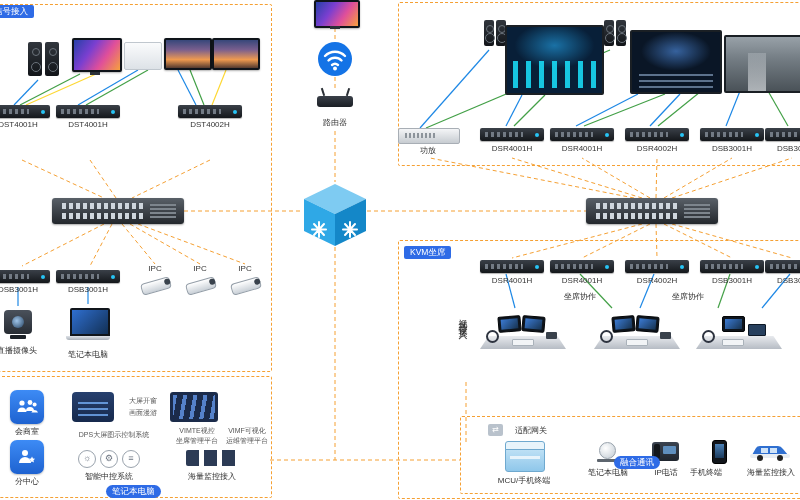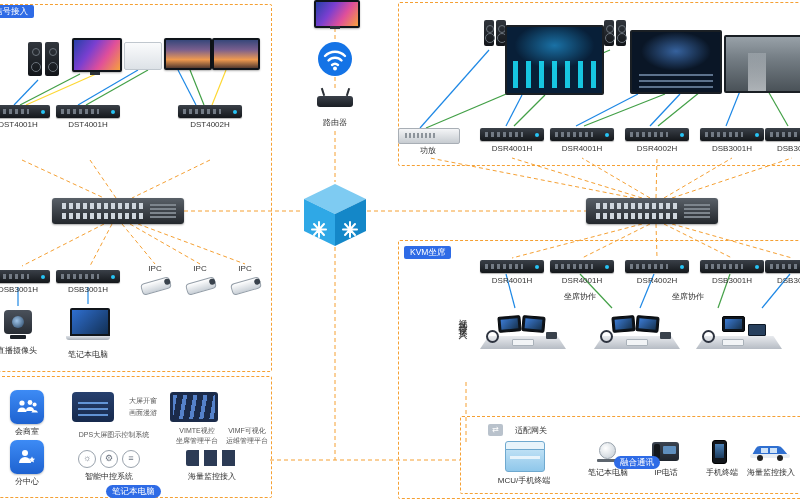--- a/index.html
+++ b/index.html
@@ -393,21 +393,21 @@
   <div class="mcu" style="left:505px;top:446px;"></div>
   <div class="lbl" style="left:480px;top:476px;width:88px;">MCU/手机终端</div>
 
   <div class="confcam" style="left:596px;top:442px;"></div>
   <div class="lbl" style="left:580px;top:468px;width:56px;">笔记本电脑</div>
 
   <div class="ipphone" style="left:652px;top:442px;"></div>
   <div class="lbl" style="left:648px;top:468px;width:36px;">IP电话</div>
 
   <div class="mobile" style="left:712px;top:440px;"></div>
-  <div class="lbl" style="left:696px;top:468px;width:52px;">手机终端</div>
+  <div class="lbl" style="left:680px;top:468px;width:52px;">手机终端</div>
 
   <div class="abs" style="left:748px;top:442px;z-index:3;">
     <svg class="icon-svg" width="44" height="20" viewBox="0 0 44 20">
       <path d="M4,13 L8,6 Q9,4 12,4 L30,4 Q33,4 35,7 L40,13 Z" fill="#2f6fd0"></path>
       <rect x="2" y="12" width="40" height="4" rx="2" fill="#e8edf2"></rect>
       <circle cx="12" cy="16" r="3" fill="#222"></circle>
         <circle cx="32" cy="16" r="3" fill="#222"></circle>
       <rect x="13" y="6" width="7" height="5" fill="#cfe3f8"></rect>
         <rect x="22" y="6" width="7" height="5" fill="#cfe3f8"></rect>
     </svg>

